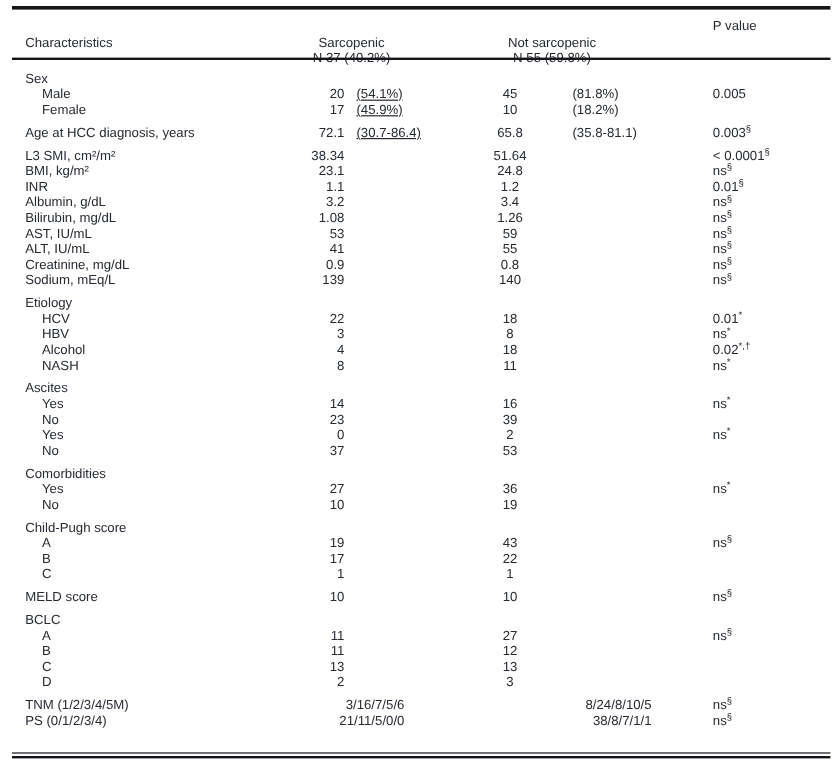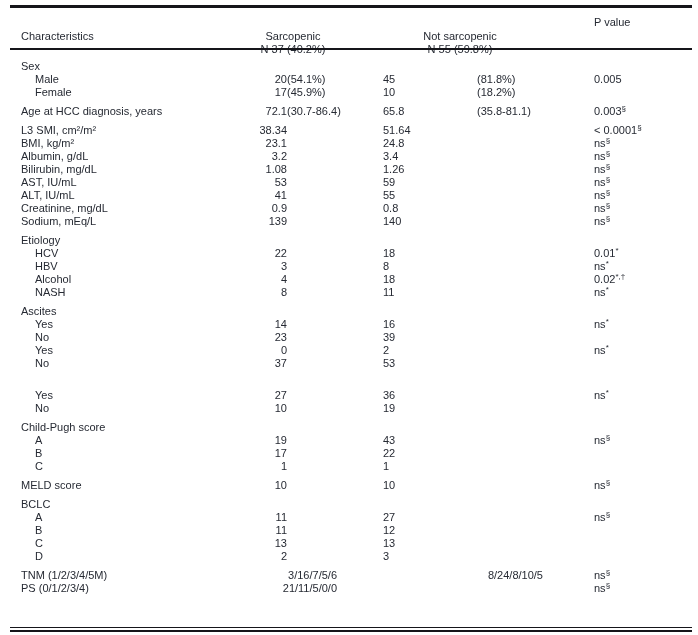--- a/index.html
+++ b/index.html
@@ -30,22 +30,22 @@
     grid-template-columns:199px 67px 96px 84px 96px 1fr;
     padding-left:21px;
     height:13px;line-height:13px;
     white-space:nowrap;
   }
   .row.gap{margin-top:6px;}
   .cell{overflow:visible;}
   .label{grid-column:1;}
   .row.indent .label{padding-left:14px;}
   .v1{grid-column:2;text-align:right;}
-  .e1{grid-column:3;}
-  .v2{grid-column:4;text-align:left;}
+  .e1{grid-column:3;padding-left:10px;text-decoration:underline;}
+  .v2{grid-column:4;text-align:center;}
   .e2{grid-column:5;padding-left:10px;}
   .pv{grid-column:6;padding-left:31px;}
   .row.wide .v1{grid-column:2/4;padding-right:46px;}
   .row.wide .v2{grid-column:4/6;text-align:right;padding-right:20px;}
   sup{font-size:8px;line-height:0;vertical-align:4px;}
 </style>
 </head>
 <body>
 
 <div class="page">
@@ -109,20 +109,28 @@
   </div>
       <div class="row">
     <div class="cell label">BMI, kg/m²</div>
     <div class="cell v1">23.1</div>
     <div class="cell e1"></div>
     <div class="cell v2">24.8</div>
     <div class="cell e2"></div>
     <div class="cell pv">ns<sup>§</sup></div>
   </div>
       <div class="row">
+    <div class="cell label">INR</div>
+    <div class="cell v1">1.1</div>
+    <div class="cell e1"></div>
+    <div class="cell v2">1.2</div>
+    <div class="cell e2"></div>
+    <div class="cell pv">0.01<sup>§</sup></div>
+  </div>
+      <div class="row">
     <div class="cell label">Albumin, g/dL</div>
     <div class="cell v1">3.2</div>
     <div class="cell e1"></div>
     <div class="cell v2">3.4</div>
     <div class="cell e2"></div>
     <div class="cell pv">ns<sup>§</sup></div>
   </div>
       <div class="row">
     <div class="cell label">Bilirubin, mg/dL</div>
     <div class="cell v1">1.08</div>
@@ -237,20 +245,21 @@
   </div>
       <div class="row indent">
     <div class="cell label">No</div>
     <div class="cell v1">37</div>
     <div class="cell e1"></div>
     <div class="cell v2">53</div>
     <div class="cell e2"></div>
     <div class="cell pv"></div>
   </div>
       <div class="row gap">
+    <div class="cell label">Comorbidities</div>
     <div class="cell v1"></div>
     <div class="cell e1"></div>
     <div class="cell v2"></div>
     <div class="cell e2"></div>
     <div class="cell pv"></div>
   </div>
       <div class="row indent">
     <div class="cell label">Yes</div>
     <div class="cell v1">27</div>
     <div class="cell e1"></div>
@@ -351,20 +360,21 @@
     <div class="cell v1">3/16/7/5/6</div>
 
     <div class="cell v2">8/24/8/10/5</div>
 
     <div class="cell pv">ns<sup>§</sup></div>
   </div>
       <div class="row wide">
     <div class="cell label">PS (0/1/2/3/4)</div>
     <div class="cell v1">21/11/5/0/0</div>
 
+    <div class="cell v2">38/8/7/1/1</div>
 
     <div class="cell pv">ns<sup>§</sup></div>
   </div>
     </div>
 
   <div class="rule rule-bottom-thin"></div>
   <div class="rule rule-bottom-thick"></div>
 </div>
 
 </body></html>

